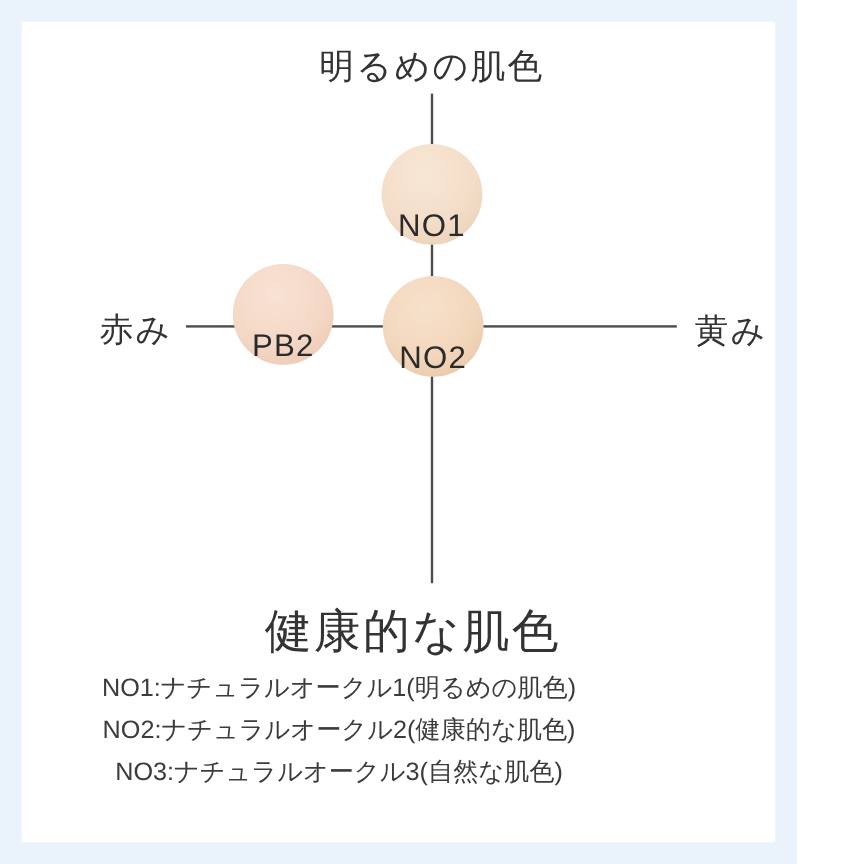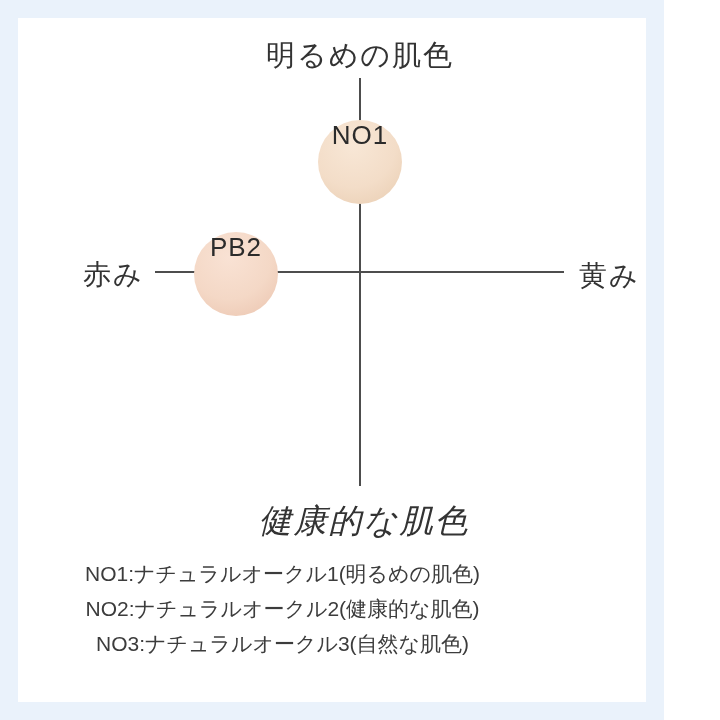--- a/index.html
+++ b/index.html
@@ -25,39 +25,39 @@
   .axis.v { left: 359px; top: 78px; width: 2px; height: 408px; }
   .axis.h { left: 155px; top: 271px; width: 409px; height: 2px; }
 
   .axis-label {
     position: absolute;
     color: #333333;
     white-space: nowrap;
     letter-spacing: 2px;
   }
   .axis-label.top    { left: 360px; top: 36px;  transform: translateX(-50%); font-size: 29px; }
-  .axis-label.bottom { left: 364px; top: 499px; transform: translateX(-50%); font-size: 33px; font-style: italic; }
+  .axis-label.bottom { left: 344px; top: 499px; transform: translateX(-50%); font-size: 39px; }
   .axis-label.left   { left: 83px;  top: 256px; font-size: 28px; }
   .axis-label.right  { left: 579px; top: 257px; font-size: 28px; }
 
   .shade {
     position: absolute;
     width: 84px; height: 84px;
     border-radius: 50%;
     display: flex;
-    align-items: flex-start;
+    align-items: flex-end;
     justify-content: center;
   }
   .shade span {
     font-size: 26px;
     color: #2b2b2b;
     letter-spacing: 1px;
   }
   .shade.no1 { left: 318px; top: 120px; }
-  .shade.pb2 { left: 194px; top: 232px; }
+  .shade.pb2 { left: 194px; top: 220px; }
   .shade.no2 { left: 319px; top: 230px; }
   .shade.no3 { left: 319px; top: 341px; }
 
   .legend {
     position: absolute;
     left: 85px;
     top: 556px;
   }
   .legend-line {
     font-size: 21px;
@@ -80,19 +80,22 @@
   <div class="axis-label bottom">健康的な肌色</div>
   <div class="axis-label right">黄み</div>
   <div class="axis-label left">赤み</div>
 
   <div class="shade no1" style="background: radial-gradient(circle at 42% 30%, rgb(248, 231, 214) 0%, rgb(243, 221, 200) 55%, rgb(232, 204, 176) 100%);">
     <span>NO1</span>
   </div>
   <div class="shade pb2" style="background: radial-gradient(circle at 42% 30%, rgb(249, 226, 212) 0%, rgb(244, 216, 198) 55%, rgb(234, 195, 173) 100%);">
     <span>PB2</span>
   </div>
+  <div class="shade no2" style="background: radial-gradient(circle at 42% 30%, rgb(247, 225, 203) 0%, rgb(242, 215, 188) 55%, rgb(231, 194, 159) 100%);">
+    <span>NO2</span>
+  </div>
 
   <div class="legend">
     <div class="legend-line">NO1:ナチュラルオークル1(明るめの肌色)</div>
     <div class="legend-line">NO2:ナチュラルオークル2(健康的な肌色)</div>
     <div class="legend-line">NO3:ナチュラルオークル3(自然な肌色)</div>
   </div>
 </div>
 
 </body></html>

